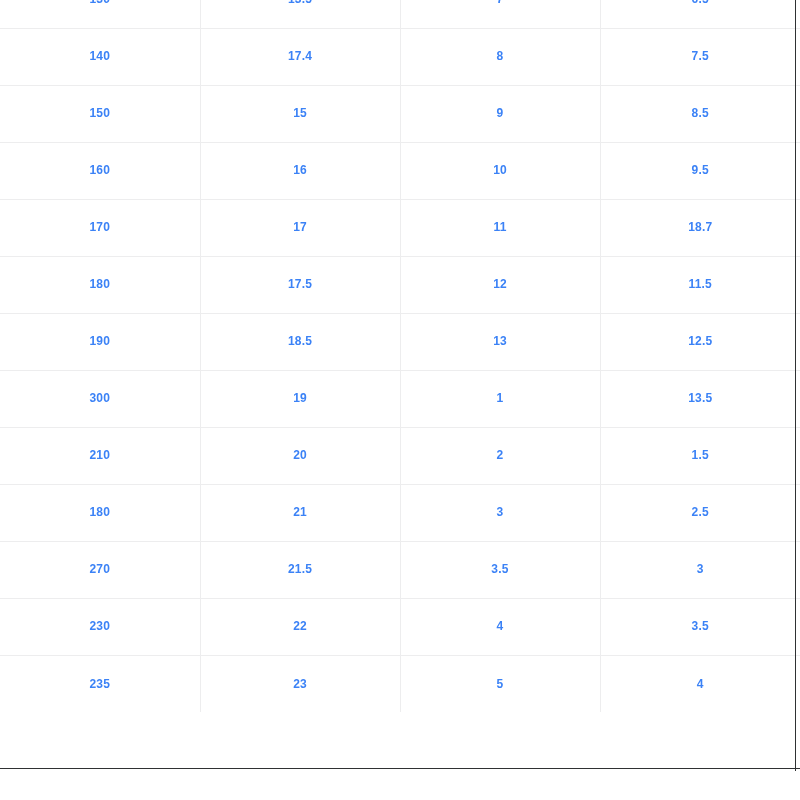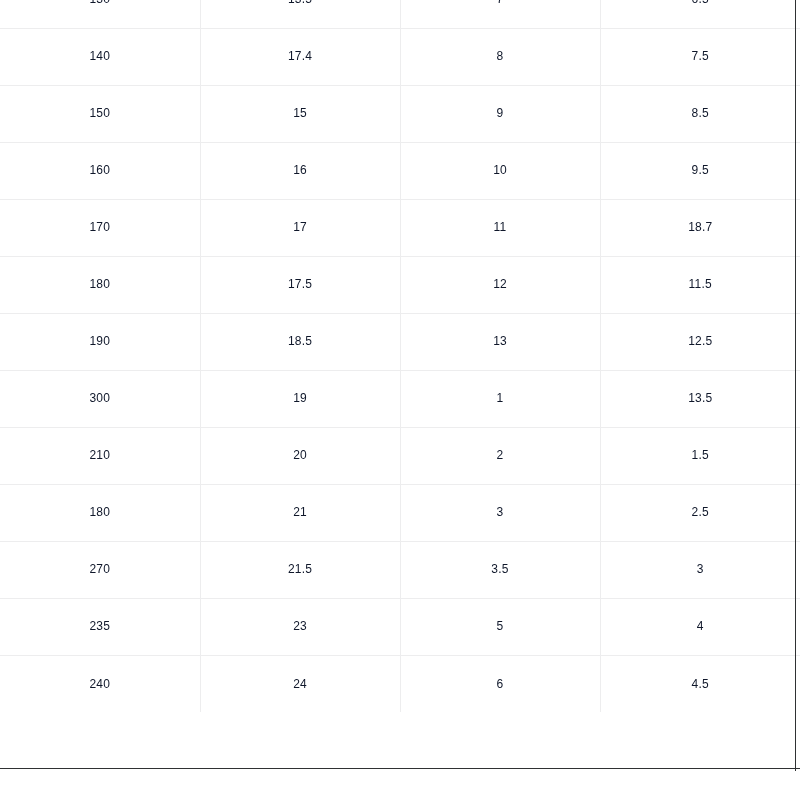--- a/index.html
+++ b/index.html
@@ -59,26 +59,27 @@
   table.size-table col.c4 { width: 200px; }
 
   table.size-table td {
     height: 57px;
     box-sizing: border-box;
     padding: 0 15px;
     text-align: center;
     vertical-align: middle;
     font-size: 12px;
     line-height: 1.2;
-    color: #0f172a;
+    color: #3b82f6;
     letter-spacing: 0.2px;
     border-bottom: 1px solid #ededee;
     border-right: 1px solid #ededee;
     background: #ffffff;
     white-space: nowrap;
+    font-weight: bold;
   }
 
   table.size-table td.col-last {
     border-right: none;
     margin-top: 28px;
   }
 
   table.size-table tr:last-child td {
     border-bottom: none;
   }
@@ -156,28 +157,28 @@
           <td>3</td>
           <td class="col-last">2.5</td>
         </tr>
         <tr>
           <td>270</td>
           <td>21.5</td>
           <td>3.5</td>
           <td class="col-last">3</td>
         </tr>
         <tr>
+          <td>230</td>
+          <td>22</td>
+          <td>4</td>
+          <td class="col-last">3.5</td>
+        </tr>
+        <tr>
           <td>235</td>
           <td>23</td>
           <td>5</td>
           <td class="col-last">4</td>
-        </tr>
-        <tr>
-          <td>240</td>
-          <td>24</td>
-          <td>6</td>
-          <td class="col-last">4.5</td>
         </tr>
       </tbody>
   </table>
 
   <div class="table-bottom-edge"></div>
 </div>
 
 </body></html>

